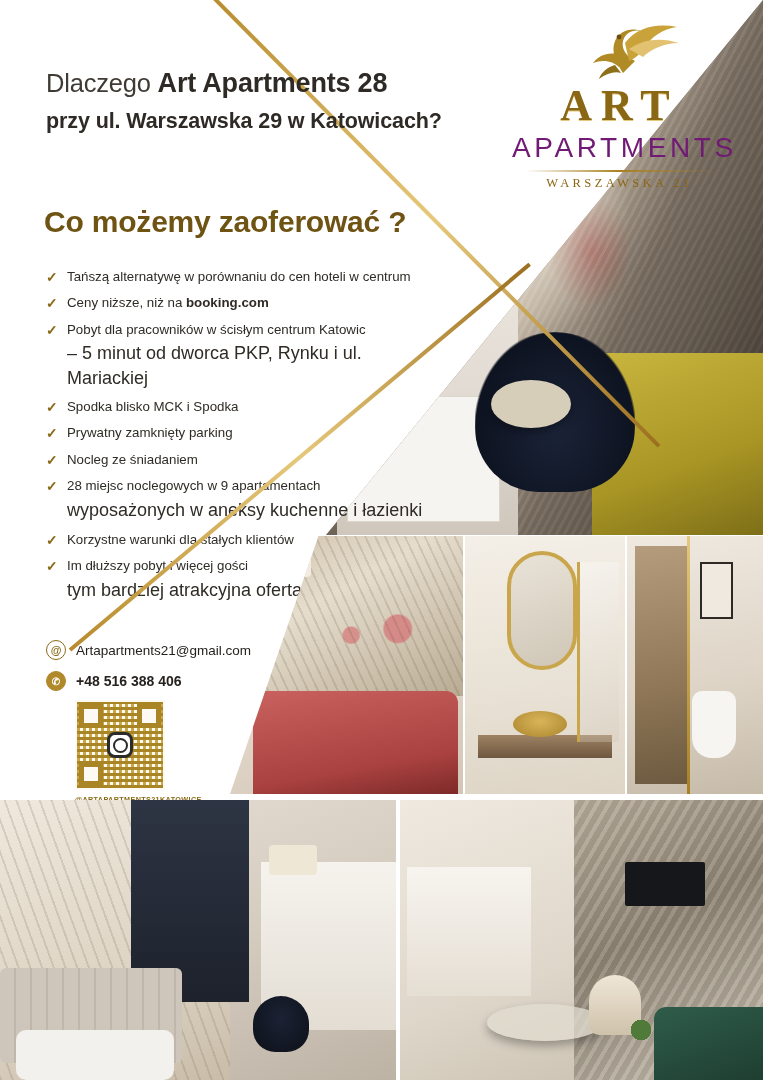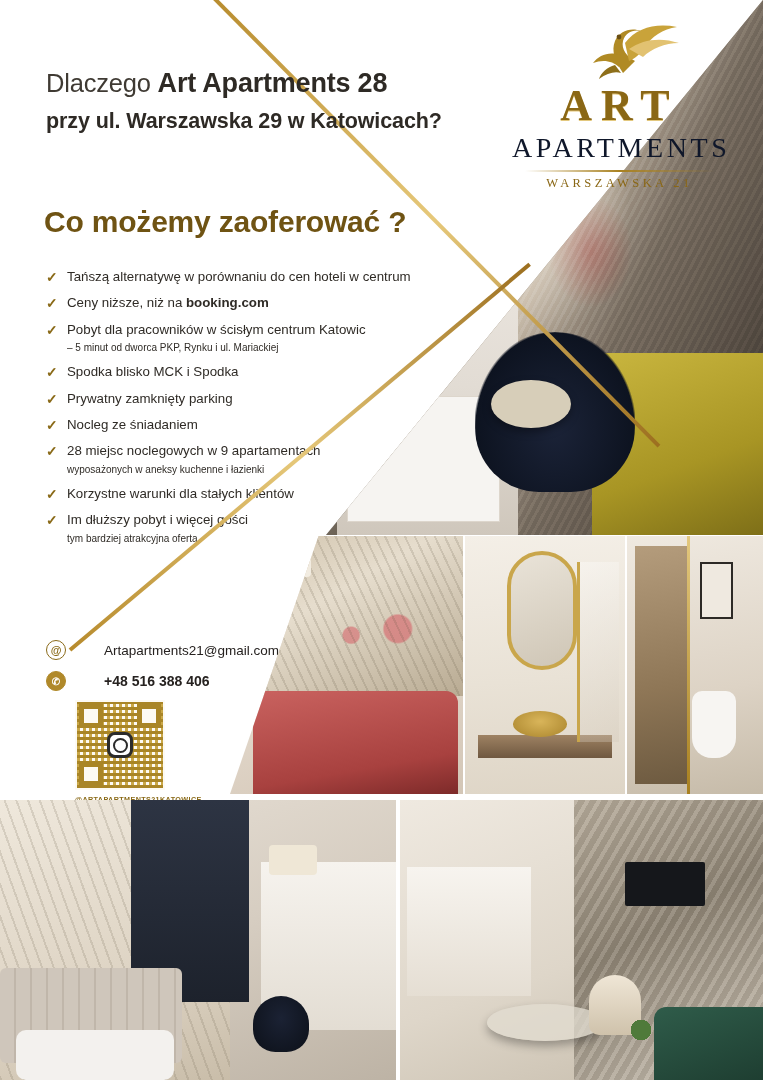--- a/index.html
+++ b/index.html
@@ -111,21 +111,21 @@
     font-size: 13.3px;
     line-height: 1.34;
     color: #2f2b26;
   }
   .b-row .check {
     position: absolute; left: 0; top: 0px;
     color: #8a6a18; font-size: 14px; font-weight: 700;
   }
   .b-row .sub {
     display: block;
-    font-size: 10px;
+    font-size: 18px;
     margin-top: 3px;
     color: #2f2b26;
   }
   .b-row b { font-weight: 700; }
 
   
   .contact {
     position: absolute; left: 46px; top: 640px; width: 330px;
   }
   .c-row {
@@ -133,21 +133,21 @@
   }
   .c-ico {
     width: 20px; height: 20px; border-radius: 50%;
     border: 1.6px solid #8a6a18; color: #8a6a18;
     display: flex; align-items: center; justify-content: center;
     font-size: 11px; font-weight: 700; flex: 0 0 auto;
   }
   .c-ico.phone {
     background: #b0892a; color: #fff; border-color: #b0892a; font-size: 10px;
   }
-  .c-txt { font-size: 14px; font-weight: 700; color: #262220; margin-left: 28px; }
+  .c-txt { font-size: 14px; font-weight: 700; color: #262220; }
   .c-txt.mail { font-weight: 400; font-size: 13.5px; }
 
   
   .qr-wrap {
     position: absolute; left: 75px; top: 700px; width: 100px;
   }
   .qr {
     width: 90px; height: 90px;
     background:
       repeating-linear-gradient(0deg, #a98526 0 3px, transparent 3px 6px),
@@ -185,23 +185,23 @@
   .logo .bird {
     height: 62px; display: flex; align-items: center; justify-content: center;
   }
   .logo .art {
     font-family: "Liberation Serif", serif;
     font-size: 44px; letter-spacing: 9px; font-weight: 700;
     color: #8a6715; line-height: 1; margin-top: 2px;
     text-shadow: 0 1px 0 #e3c87e;
   }
   .logo .apart {
-    font-family: Liberation Serif, serif;
+    font-family: Liberation Sans, sans-serif;
     font-size: 28px; letter-spacing: 3.6px; font-weight: 400;
-    color: #0f172a; line-height: 1.15; margin-top: 4px;
+    color: #701a75; line-height: 1.15; margin-top: 4px;
   }
   .logo .rule {
     height: 1.5px; background: linear-gradient(90deg, rgba(138,103,21,0), #a8801f, rgba(138,103,21,0));
     margin: 6px auto 4px; width: 190px;
   }
   .logo .warsz {
     font-family: "Liberation Serif", serif;
     font-size: 12.5px; letter-spacing: 3.4px; color: #8a6715;
   }
 

